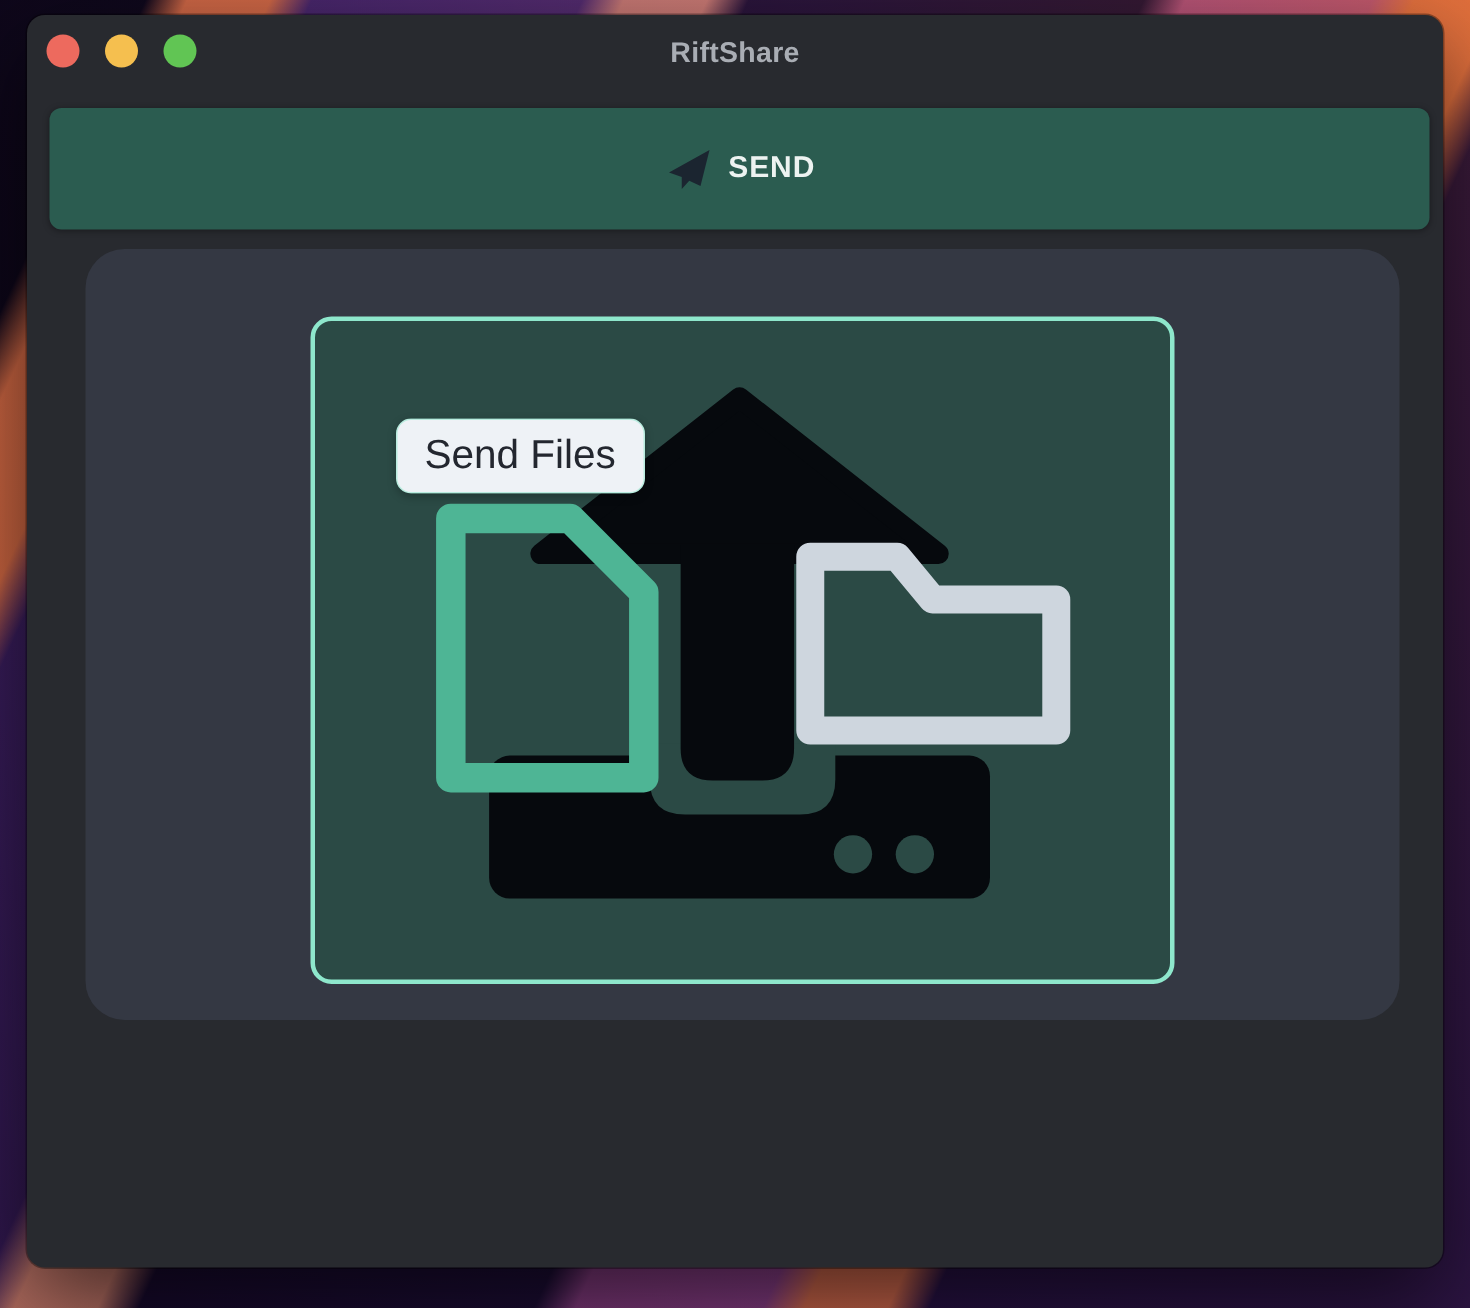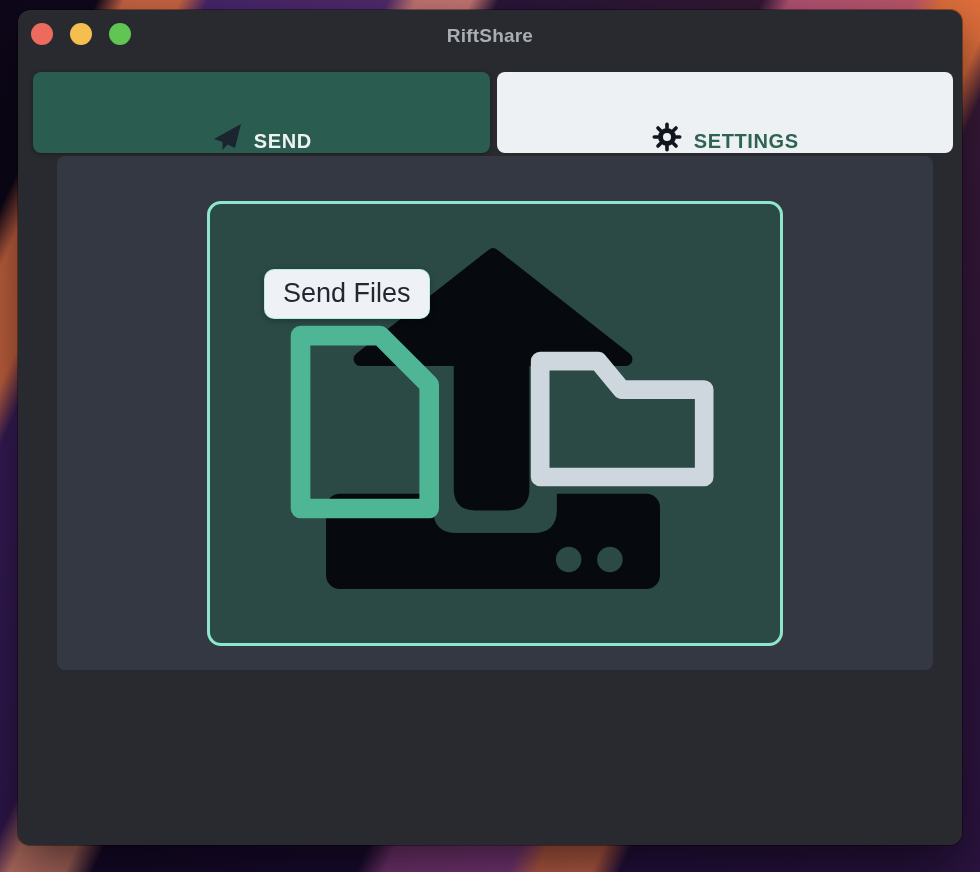--- a/index.html
+++ b/index.html
@@ -40,35 +40,35 @@
   .light.yellow { background:#f5bf4f; }
   .light.green  { background:#61c554; }
 
   
   .tabbar {
     position:absolute; left:15px; top:62px; width:920px;
     display:flex; gap:7px;
   }
   .tab {
     flex:1; height:81px; border:none; border-radius:8px;
-    display:flex; align-items:flex-end; justify-content:center; gap:11px;
+    display:flex; align-items:center; justify-content:center; gap:11px;
     font-family:"Liberation Sans", sans-serif;
     font-weight:bold; font-size:20px; letter-spacing:.6px;
     background:#eef1f4; color:#2e6351; cursor:pointer;
   }
   .tab.active {
     background:#2b5c50; color:#edf3f1;
     box-shadow:0 1px 4px rgba(0,0,0,.35);
   }
   .tab svg { width:32px; height:32px; flex:none; }
 
   
   .panel {
-    position:absolute; left:39px; top:146px; width:876px; height:514px;
-    background:#343843; border-radius:8px;
+    position:absolute; left:39px; top:156px; width:876px; height:514px;
+    background:#343843; border-radius:26px;
   }
   .dropzone {
     position:absolute; left:150px; top:45px; width:576px; height:445px;
     background:#2b4a45; border:3px solid #8ee7cc; border-radius:14px;
     cursor:pointer;
   }
   .dropzone > svg { position:absolute; left:0; top:0; width:100%; height:100%; }
   .dz-label {
     position:absolute; left:54px; top:65px;
     background:#eef2f6; color:#23272f;
@@ -95,37 +95,20 @@
   <div class="tabbar">
 
     <button class="tab active">
       <svg viewBox="0 0 32 32" aria-hidden="true">
         <path d="M30 3 L3 18 L11.5 21 L11.5 29 L16.5 23.5 L24 27 Z" fill="#1b2530"></path>
       </svg>
       <span>SEND</span>
     </button>
 
 
-    <button class="tab">
-      <svg viewBox="0 0 32 32" aria-hidden="true">
-        <g fill="#10151e">
-          <circle cx="16" cy="16" r="9"></circle>
-          <rect x="14.2" y="1.5" width="3.6" height="7" rx="1.7"></rect>
-          <rect x="14.2" y="1.5" width="3.6" height="7" rx="1.7" transform="rotate(45 16 16)"></rect>
-          <rect x="14.2" y="1.5" width="3.6" height="7" rx="1.7" transform="rotate(90 16 16)"></rect>
-          <rect x="14.2" y="1.5" width="3.6" height="7" rx="1.7" transform="rotate(135 16 16)"></rect>
-          <rect x="14.2" y="1.5" width="3.6" height="7" rx="1.7" transform="rotate(180 16 16)"></rect>
-          <rect x="14.2" y="1.5" width="3.6" height="7" rx="1.7" transform="rotate(225 16 16)"></rect>
-          <rect x="14.2" y="1.5" width="3.6" height="7" rx="1.7" transform="rotate(270 16 16)"></rect>
-          <rect x="14.2" y="1.5" width="3.6" height="7" rx="1.7" transform="rotate(315 16 16)"></rect>
-        </g>
-        <circle cx="16" cy="16" r="4" fill="#eef1f4"></circle>
-      </svg>
-      <span>SETTINGS</span>
-    </button>
 
 
   </div>
 
   <div class="panel">
     <div class="dropzone">
 
       <svg viewBox="0 0 576 447" aria-hidden="true">
 
         <g>

